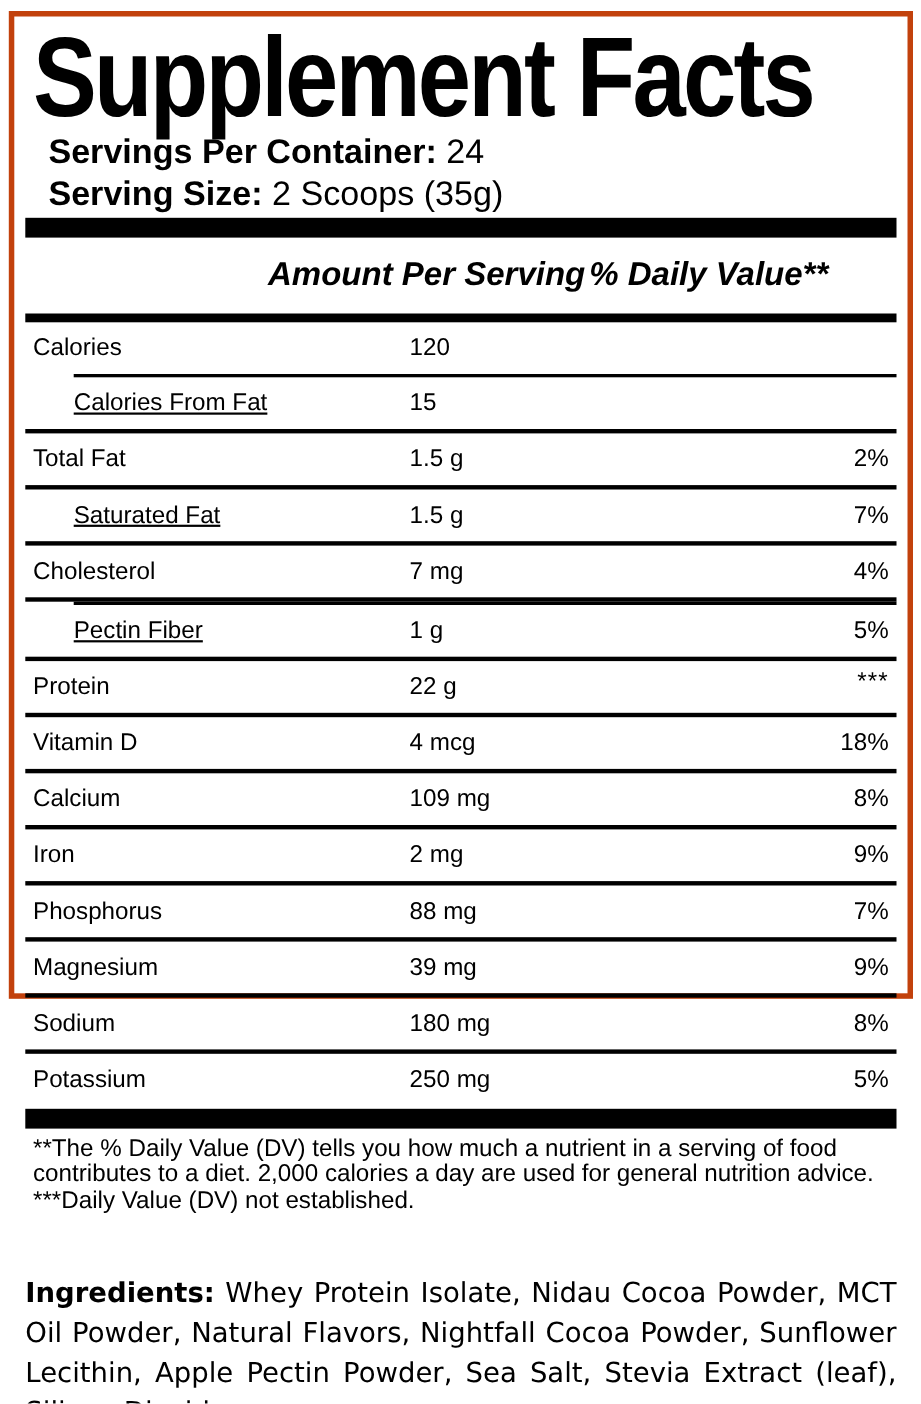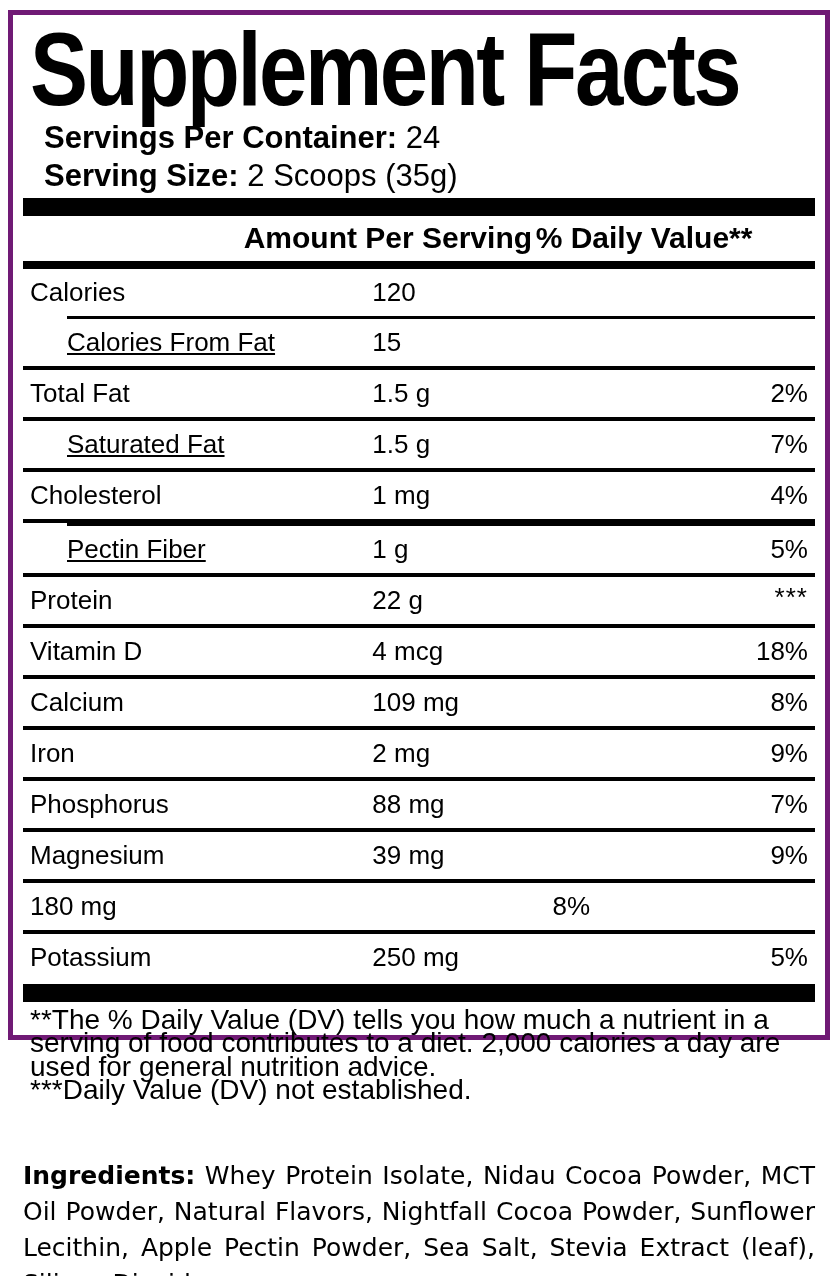--- a/index.html
+++ b/index.html
@@ -4,22 +4,22 @@
 <style>
   html,body{margin:0;padding:0;}
   body{
     width:837px;height:1276px;
     background:#ffffff;color:#000;
     font-family:"Liberation Sans",sans-serif;
     position:relative;overflow:hidden;
   }
   .panel{
     position:absolute;left:8px;top:10px;
-    width:822px;height:1030px;
-    border:5px solid #701a75;
+    width:822px;height:898px;
+    border:5px solid #c2410c;
     box-sizing:border-box;
     padding:5px 10px 0 10px;
     background:#fff;
   }
   .title{
     font-weight:bold;
     font-size:103px;
     line-height:0.9;
     letter-spacing:-3px;
     white-space:nowrap;
@@ -35,40 +35,41 @@
   .serving-line b{font-weight:bold;}
   .bar-thick{height:18px;background:#000;margin-top:3px;}
   .bar-medium{height:8px;background:#000;}
   .hdr-row{
     display:grid;
     grid-template-columns:27% 38% 35%;
     align-items:center;
     font-weight:bold;
     font-size:30px;
     height:45px;
-    padding:0 7px;
+    padding:12px 7px;
+    font-style:italic;
   }
   .hdr-amount{text-align:center;}
   .hdr-dv{}
   .row{
     display:grid;
     grid-template-columns:44% 28% 28%;
     align-items:center;
-    font-size:26px;
+    font-size:22px;
     height:47px;
     padding:0 7px;
   }
   .row .amt{}
   .row .dv{text-align:right;}
   .row.indent .lbl{padding-left:37px;text-decoration:underline;}
   .row .dv.super{align-self:start;line-height:1;padding-top:7px;letter-spacing:1px;}
   .divider{height:4px;background:#000;}
   .divider.indent{height:3px;margin-left:44px;}
   .footnote{
-    font-size:28px;
+    font-size:22px;
     line-height:23.5px;
     margin:0;
     padding:6px 7px 0 7px;
   }
   .footnote.second{padding-top:0;}
   .ingredients{
     position:absolute;
     left:23px;
     width:792px;
     top:1158px;
@@ -125,21 +126,21 @@
   </div>
 <div class="divider"></div>
   <div class="row indent">
     <span class="lbl">Saturated Fat</span>
     <span class="amt">1.5 g</span>
     <span class="dv">7%</span>
   </div>
 <div class="divider"></div>
   <div class="row">
     <span class="lbl">Cholesterol</span>
-    <span class="amt">1 mg</span>
+    <span class="amt">7 mg</span>
     <span class="dv">4%</span>
   </div>
 <div class="divider"></div>
 <div class="divider indent"></div>
   <div class="row indent">
     <span class="lbl">Pectin Fiber</span>
     <span class="amt">1 g</span>
     <span class="dv">5%</span>
   </div>
 <div class="divider"></div>
@@ -173,20 +174,21 @@
     <span class="dv">7%</span>
   </div>
 <div class="divider"></div>
   <div class="row">
     <span class="lbl">Magnesium</span>
     <span class="amt">39 mg</span>
     <span class="dv">9%</span>
   </div>
 <div class="divider"></div>
   <div class="row">
+    <span class="lbl">Sodium</span>
     <span class="amt">180 mg</span>
     <span class="dv">8%</span>
   </div>
 <div class="divider"></div>
   <div class="row">
     <span class="lbl">Potassium</span>
     <span class="amt">250 mg</span>
     <span class="dv">5%</span>
   </div>
 </div>

